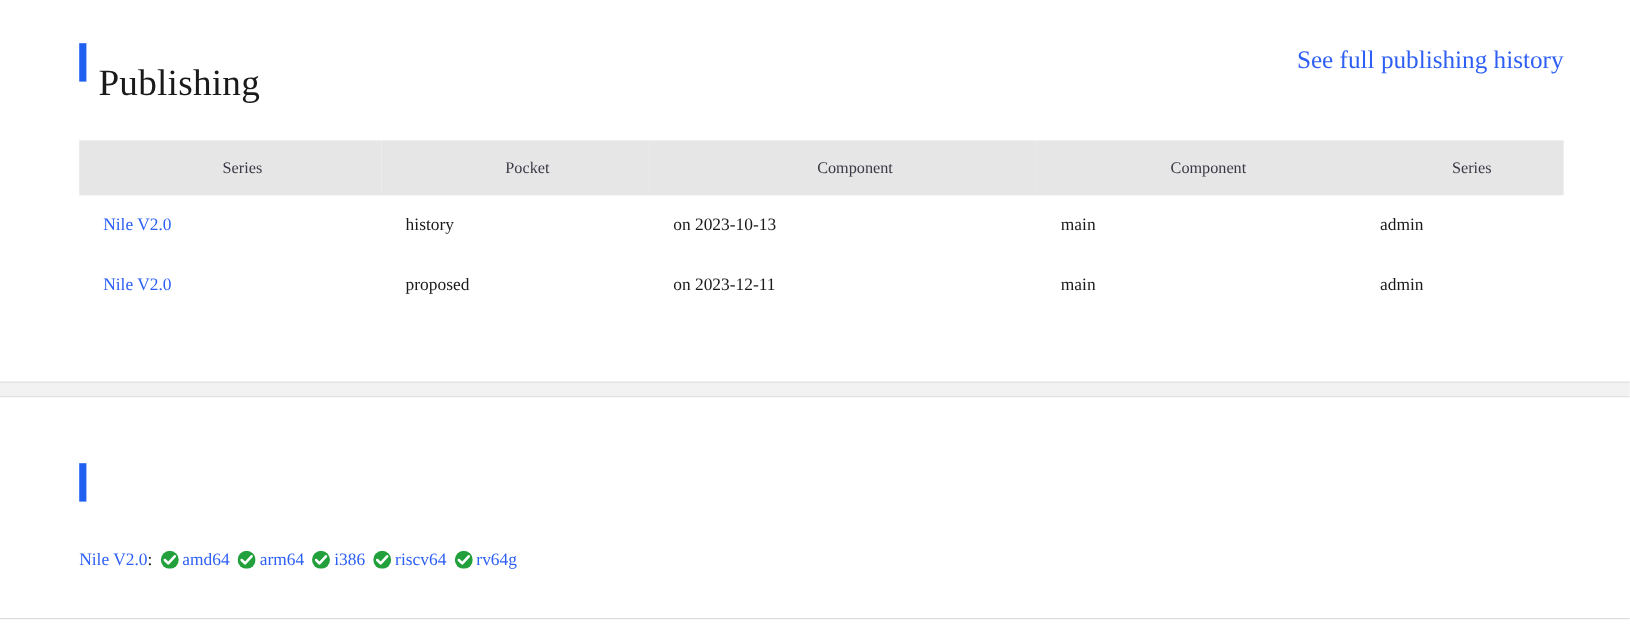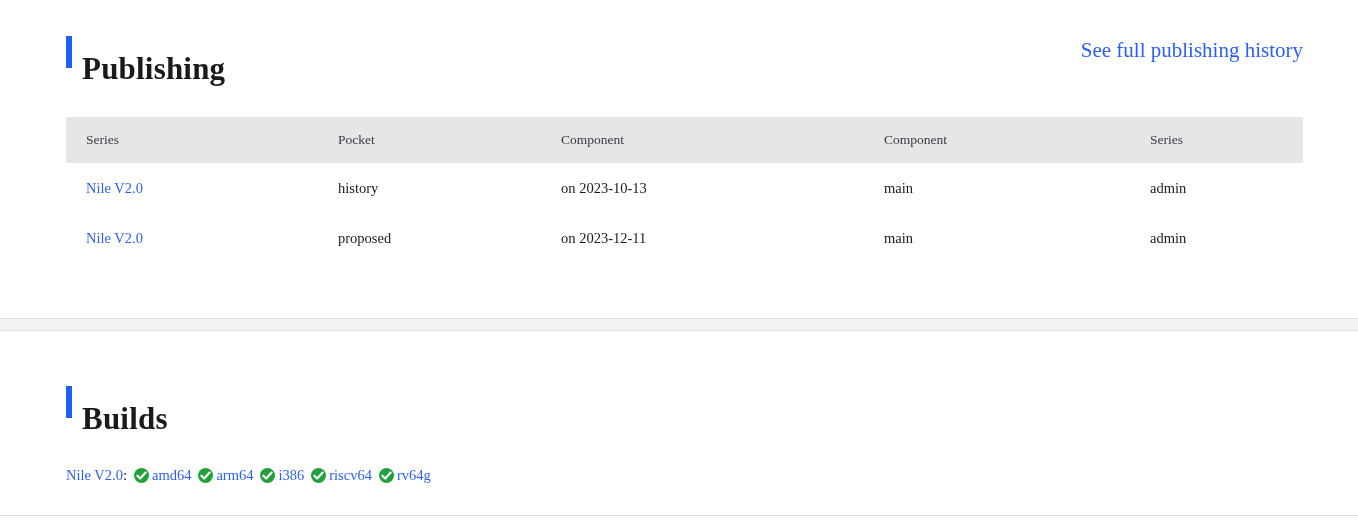--- a/index.html
+++ b/index.html
@@ -32,21 +32,21 @@
     top: 6px;
     width: 6px;
     height: 32px;
     background: #2060f0;
   }
   .heading-title {
     position: absolute;
     left: 82px;
     top: -4px;
     font-size: 31px;
-    font-weight: bold;
+    font-weight: normal;
     line-height: 44px;
     color: #1a1a1a;
     letter-spacing: 0.2px;
   }
   .heading-link {
     position: absolute;
     right: 55px;
     top: 8px;
     font-size: 21px;
     color: #2d5ff5;
@@ -61,21 +61,21 @@
     left: 66px;
     top: 117px;
     width: 1237px;
     border-collapse: collapse;
     table-layout: fixed;
   }
   .pub-table thead tr {
     background: #e6e6e6;
   }
   .pub-table th {
-    text-align: left;
+    text-align: center;
     font-weight: normal;
     font-size: 13.5px;
     color: #3a3a46;
     padding: 0;
     height: 46px;
     vertical-align: middle;
   }
   .pub-table th .th-inner { padding-left: 20px; }
   .pub-table td {
     font-size: 14.5px;
@@ -231,25 +231,24 @@
         </td>
     </tr>
   </tbody>
 </table>
 
 <div class="divider-band" style="top:318px;"></div>
 
 <div class="section" id="builds-section" style="top:380px;">
   <div class="heading-row">
     <div class="accent-bar"></div>
-    <h1 class="heading-title">Builds</h1>
   </div>
 </div>
 
-<div class="builds-row" style="top:458px;margin-top:8px;">
+<div class="builds-row" style="top:458px;">
   <a class="builds-series-link" href="#">Nile V2.0</a><span class="builds-colon">:</span><span class="build-item"><span class="build-badge"><svg width="15" height="15" viewBox="0 0 16 16">
           <circle cx="8" cy="8" r="8" fill="#21a03c"></circle>
           <path d="M3.6 8.2 L6.6 11.2 L12.4 4.9" stroke="#ffffff" stroke-width="2.3" fill="none" stroke-linecap="round" stroke-linejoin="round"></path>
         </svg></span><a class="build-arch-link" href="#">amd64</a></span><span class="build-item"><span class="build-badge"><svg width="15" height="15" viewBox="0 0 16 16">
           <circle cx="8" cy="8" r="8" fill="#21a03c"></circle>
           <path d="M3.6 8.2 L6.6 11.2 L12.4 4.9" stroke="#ffffff" stroke-width="2.3" fill="none" stroke-linecap="round" stroke-linejoin="round"></path>
         </svg></span><a class="build-arch-link" href="#">arm64</a></span><span class="build-item"><span class="build-badge"><svg width="15" height="15" viewBox="0 0 16 16">
           <circle cx="8" cy="8" r="8" fill="#21a03c"></circle>
           <path d="M3.6 8.2 L6.6 11.2 L12.4 4.9" stroke="#ffffff" stroke-width="2.3" fill="none" stroke-linecap="round" stroke-linejoin="round"></path>
         </svg></span><a class="build-arch-link" href="#">i386</a></span><span class="build-item"><span class="build-badge"><svg width="15" height="15" viewBox="0 0 16 16">

